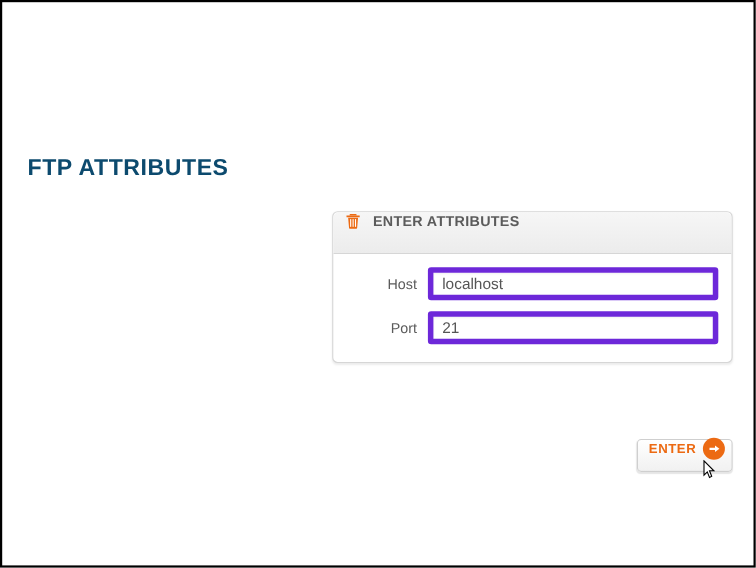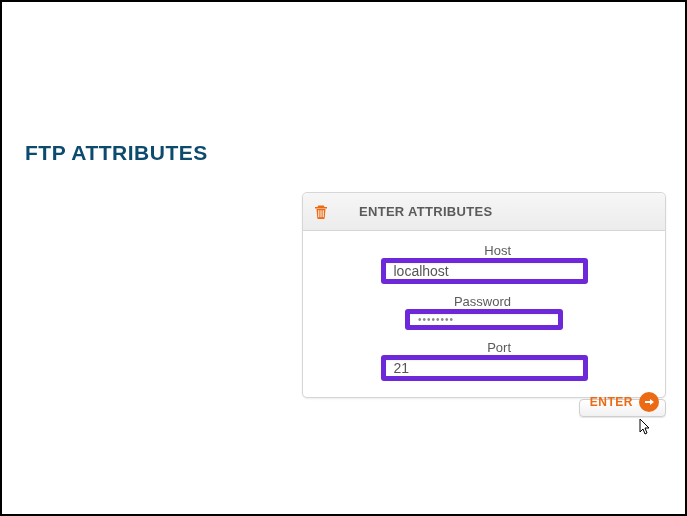--- a/index.html
+++ b/index.html
@@ -34,43 +34,40 @@
       border-radius: 5px;
       background: #fff;
       box-shadow: 0 1px 2px rgba(0,0,0,0.08);
     }
     .panel-header {
       height: 38px;
       background: linear-gradient(#f6f6f6, #ececec);
       border-bottom: 1px solid #d6d6d6;
       border-radius: 5px 5px 0 0;
       display: flex;
-      align-items: center;
       padding: 0 10px;
-      gap: 20px;
     }
     .trash-icon {
       width: 16px;
       height: 16px;
       margin-right: 10px;
     }
     .panel-title {
       color: #5b5b5b;
       font-size: 13px;
       font-weight: bold;
       letter-spacing: 0.3px;
     }
     .panel-body {
       padding: 12px 12px 16px 12px;
     }
     .form-row {
       display: flex;
       align-items: center;
       margin-bottom: 10px;
-      flex-direction: column;
     }
     .form-row:last-child {
       margin-bottom: 0;
     }
     .form-label {
       width: 64px;
       text-align: right;
       color: #5b5b5b;
       font-size: 13px;
       margin-right: 10px;
@@ -91,21 +88,21 @@
     }
     .enter-row {
       position: absolute;
       top: 397px;
       left: 300px;
       width: 364px;
       display: flex;
       justify-content: flex-end;
     }
     .enter-button {
-      height: 18px;
+      height: 30px;
       border: 1px solid #cfcfcf;
       border-radius: 4px;
       background: linear-gradient(#ffffff, #f1f1f1);
       display: flex;
       align-items: center;
       padding: 0 6px 12px 10px;
       cursor: pointer;
       box-shadow: 0 1px 1px rgba(0,0,0,0.1);
     }
     .enter-label {
@@ -155,24 +152,20 @@
       </svg>
     </span>
     <span class="panel-title">ENTER ATTRIBUTES</span>
   </div>
   <div class="panel-body">
     <div class="form-row">
       <label class="form-label">Host</label>
       <input class="form-input" type="text" value="localhost" style="">
     </div>
     <div class="form-row">
-      <label class="form-label">Password</label>
-      <input class="form-input" type="text" style="letter-spacing: 1px; font-size: 10px; color: rgb(136, 136, 136);" value="••••••••">
-    </div>
-    <div class="form-row">
       <label class="form-label">Port</label>
       <input class="form-input" type="text" value="21" style="">
     </div>
   </div>
 </div>
 
 <div class="enter-row">
   <div class="enter-button">
     <span class="enter-label">ENTER</span>
     <span class="arrow-circle">

